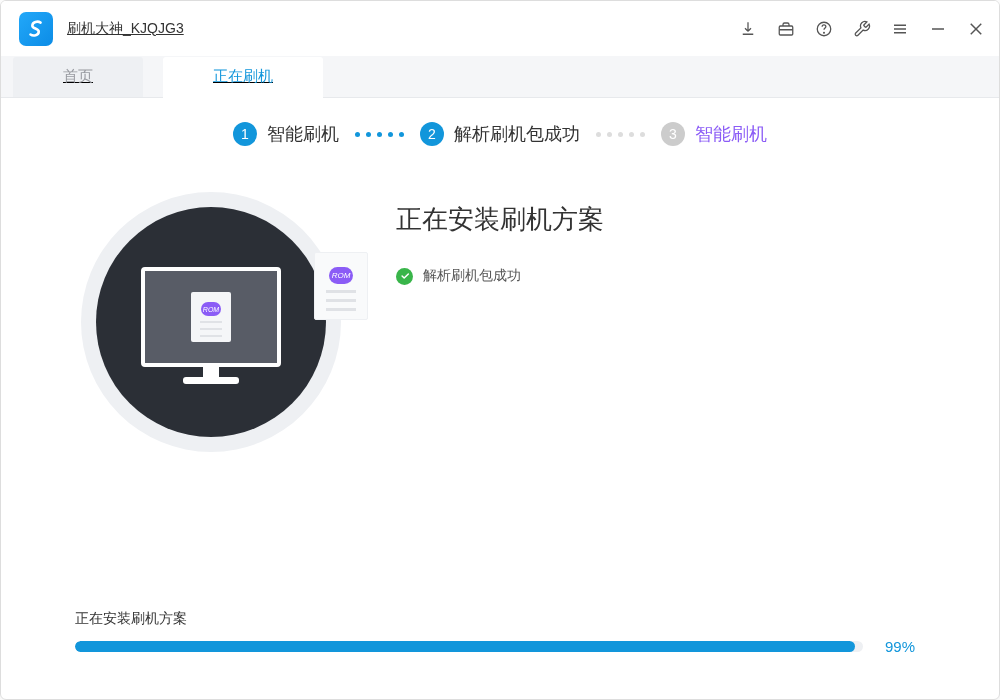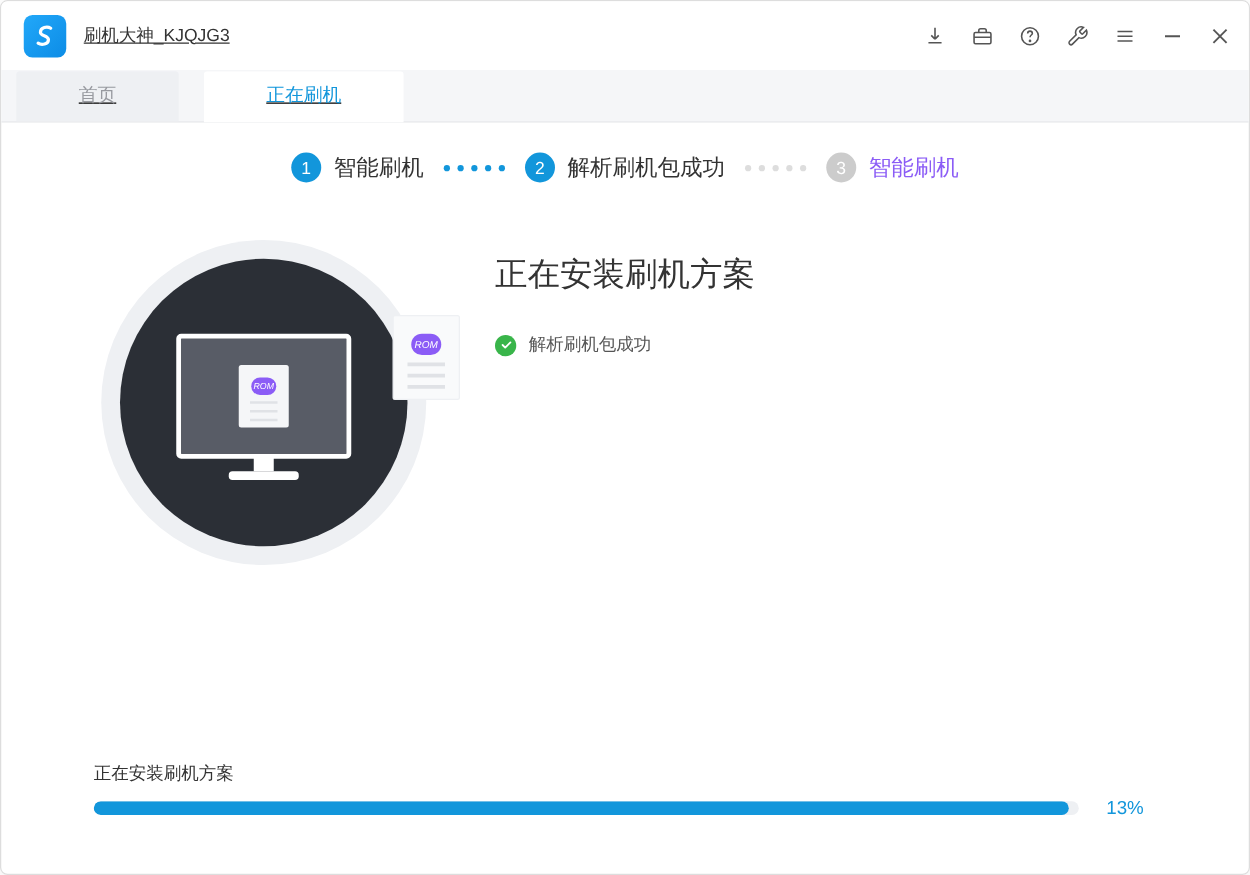--- a/index.html
+++ b/index.html
@@ -342,15 +342,15 @@
     </div>
   </div>
 </div>
 
 <div class="progress-area">
   <div class="progress-label">正在安装刷机方案</div>
   <div class="progress-row">
     <div class="progress-track">
       <div class="progress-fill" style="width:99%"></div>
     </div>
-    <div class="progress-pct">13%</div>
+    <div class="progress-pct">99%</div>
   </div>
 </div>
 
 </body></html>

